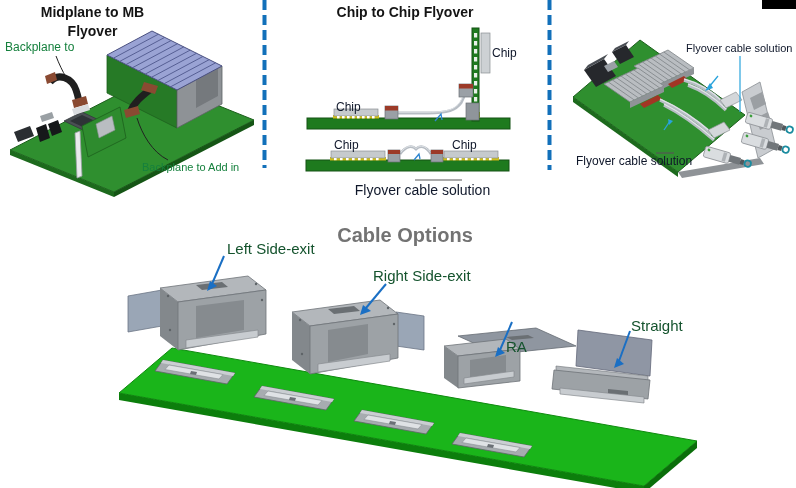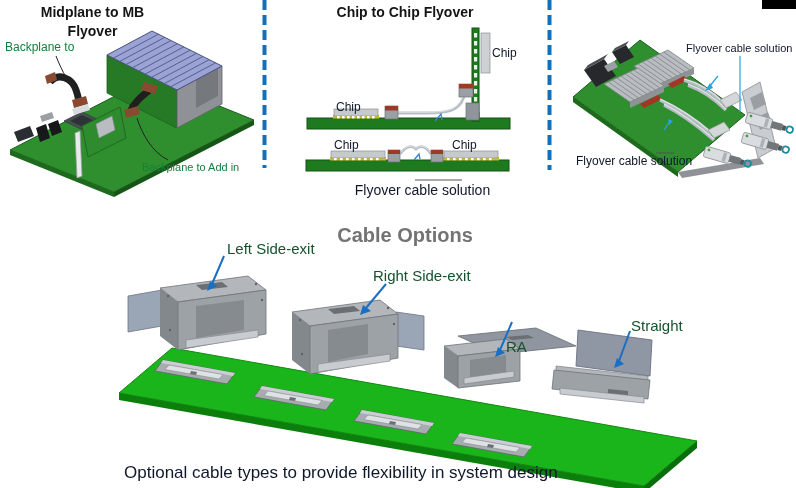--- a/index.html
+++ b/index.html
@@ -310,15 +310,14 @@
 <div class="lbl blue2 center" style="left:330px;top:182px;width:185px;font-size:14px;">Flyover cable solution</div>
 
 <div class="lbl blue2" style="left:686px;top:42px;font-size:11px;">Flyover cable solution</div>
 <div class="lbl blue2" style="left:576px;top:154px;font-size:12px;">Flyover cable solution</div>
 
 <div class="lbl center" style="left:330px;top:224px;width:150px;font-size:20px;font-weight:bold;color:#737373;">Cable Options</div>
 <div class="lbl opt-label" style="left:227px;top:240px;">Left Side-exit</div>
 <div class="lbl opt-label" style="left:373px;top:267px;text-align:center;">Right Side-exit</div>
 <div class="lbl opt-label" style="left:506px;top:306px;margin-top:32px;">RA</div>
 <div class="lbl opt-label" style="left:631px;top:317px;">Straight</div>
-<div class="lbl blue2" style="left:124px;top:463px;font-size:17px;">Optional cable types to provide flexibility in system design</div>
 
 </div>
 
 </body></html>

